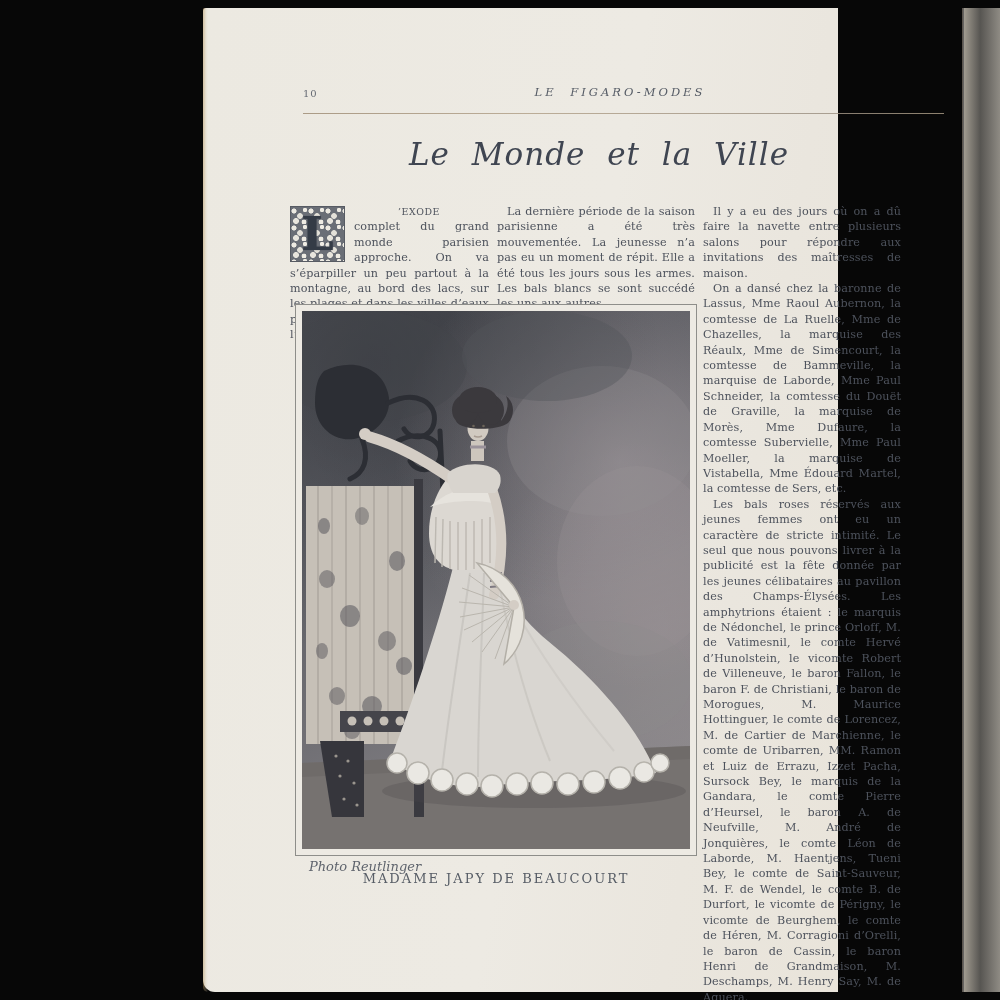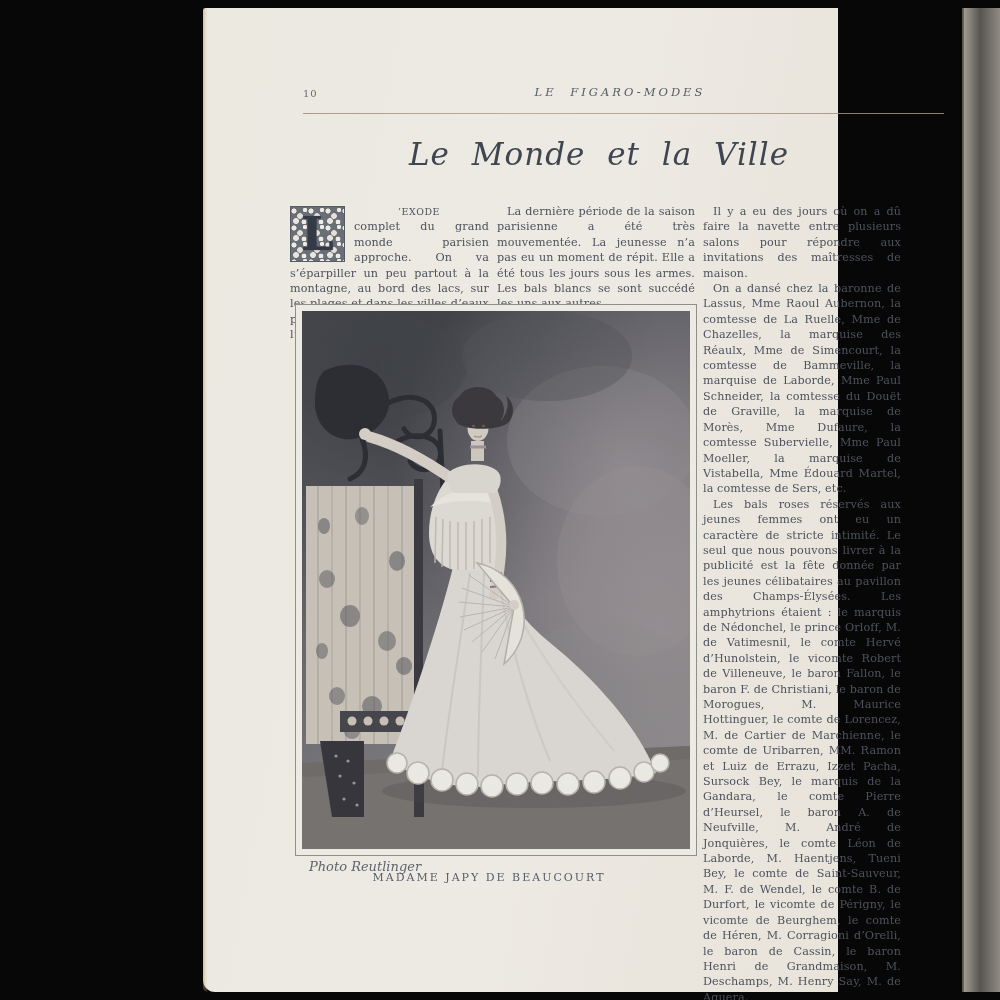--- a/index.html
+++ b/index.html
@@ -91,22 +91,22 @@
       radial-gradient(circle at 18% 10%, rgba(40,42,48,.5) 0%, rgba(40,42,48,0) 50%),
       radial-gradient(circle at 60% 8%,  rgba(52,54,60,.45) 0%, rgba(52,54,60,0) 45%),
       linear-gradient(150deg,#54565c 0%,#5f6066 30%,#6f6e73 55%,#828084 78%,#8f8c8e 100%);
   }
   .photo svg{position:absolute;left:0;top:0;}
   .credit{
     position:absolute;left:106px;top:851px;
     font-style:italic;font-size:13px;color:#5f646d;
   }
   .caption{
-    position:absolute;left:286px;top:863px;transform:translateX(-50%);
-    font-size:11px;letter-spacing:2px;color:#575d66;white-space:nowrap;
+    position:absolute;left:293px;top:863px;transform:translateX(-50%);
+    font-size:13px;letter-spacing:2px;color:#575d66;white-space:nowrap;
   }
 </style>
 </head>
 <body>
 
 <div class="page">
   <div class="page-fold"></div>
   <div class="page-crease"></div>
   <div class="page-edge-left"></div>
 

